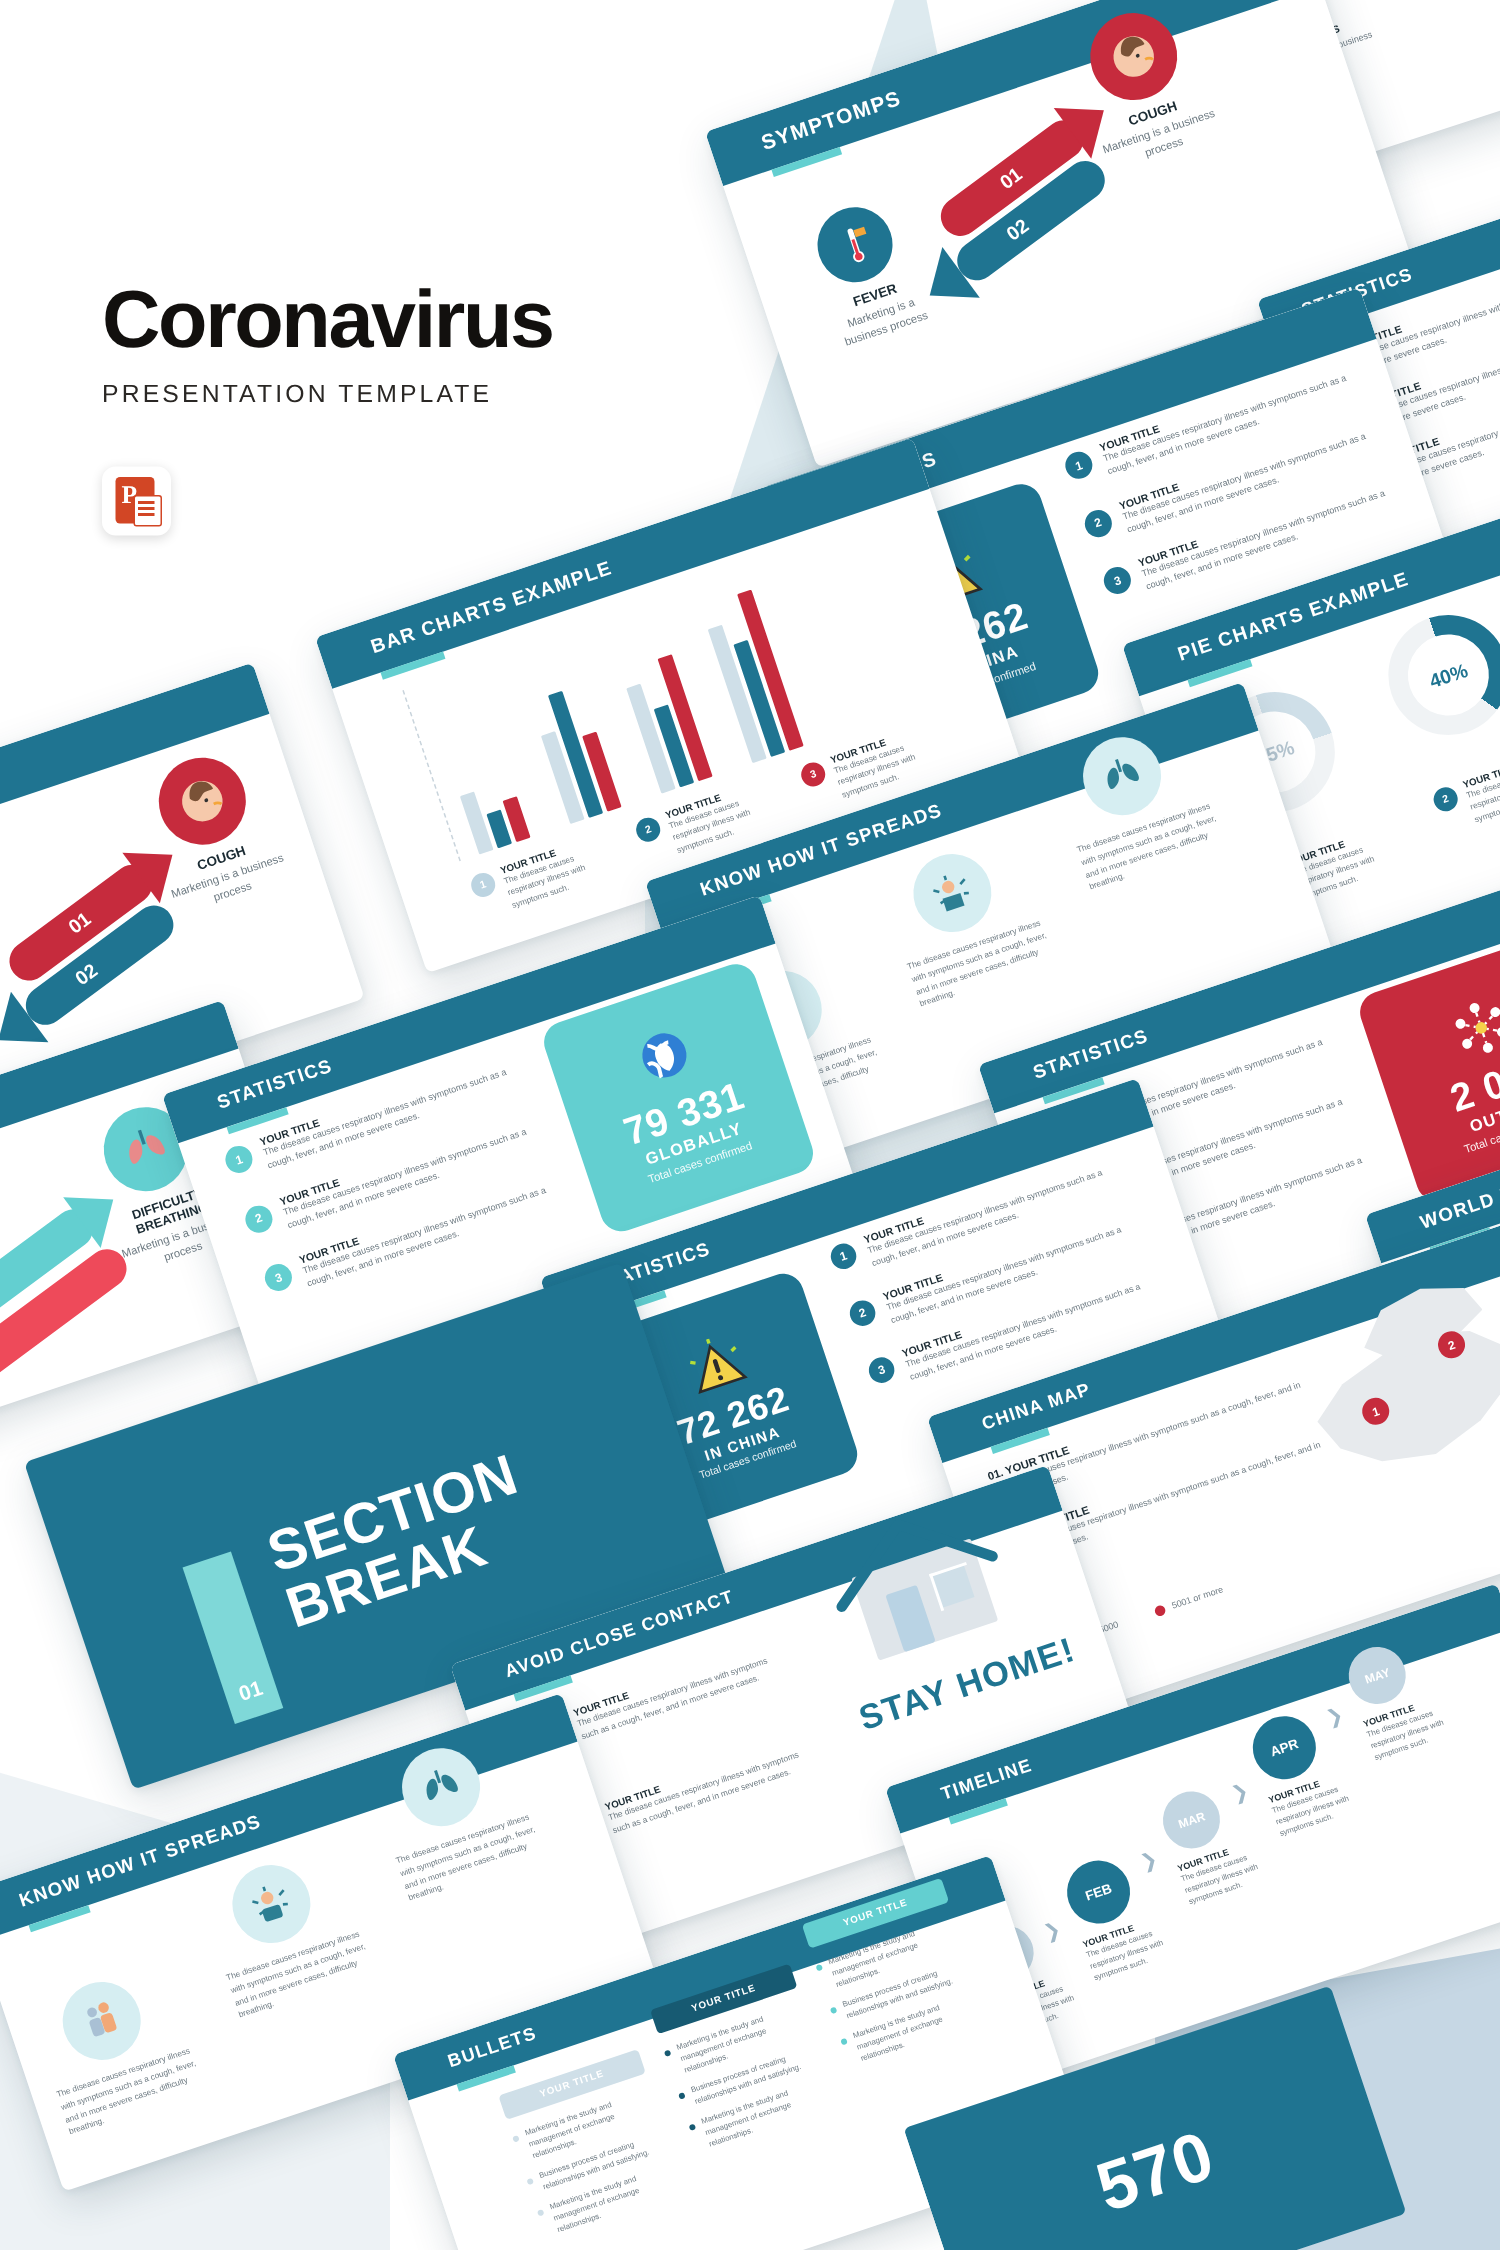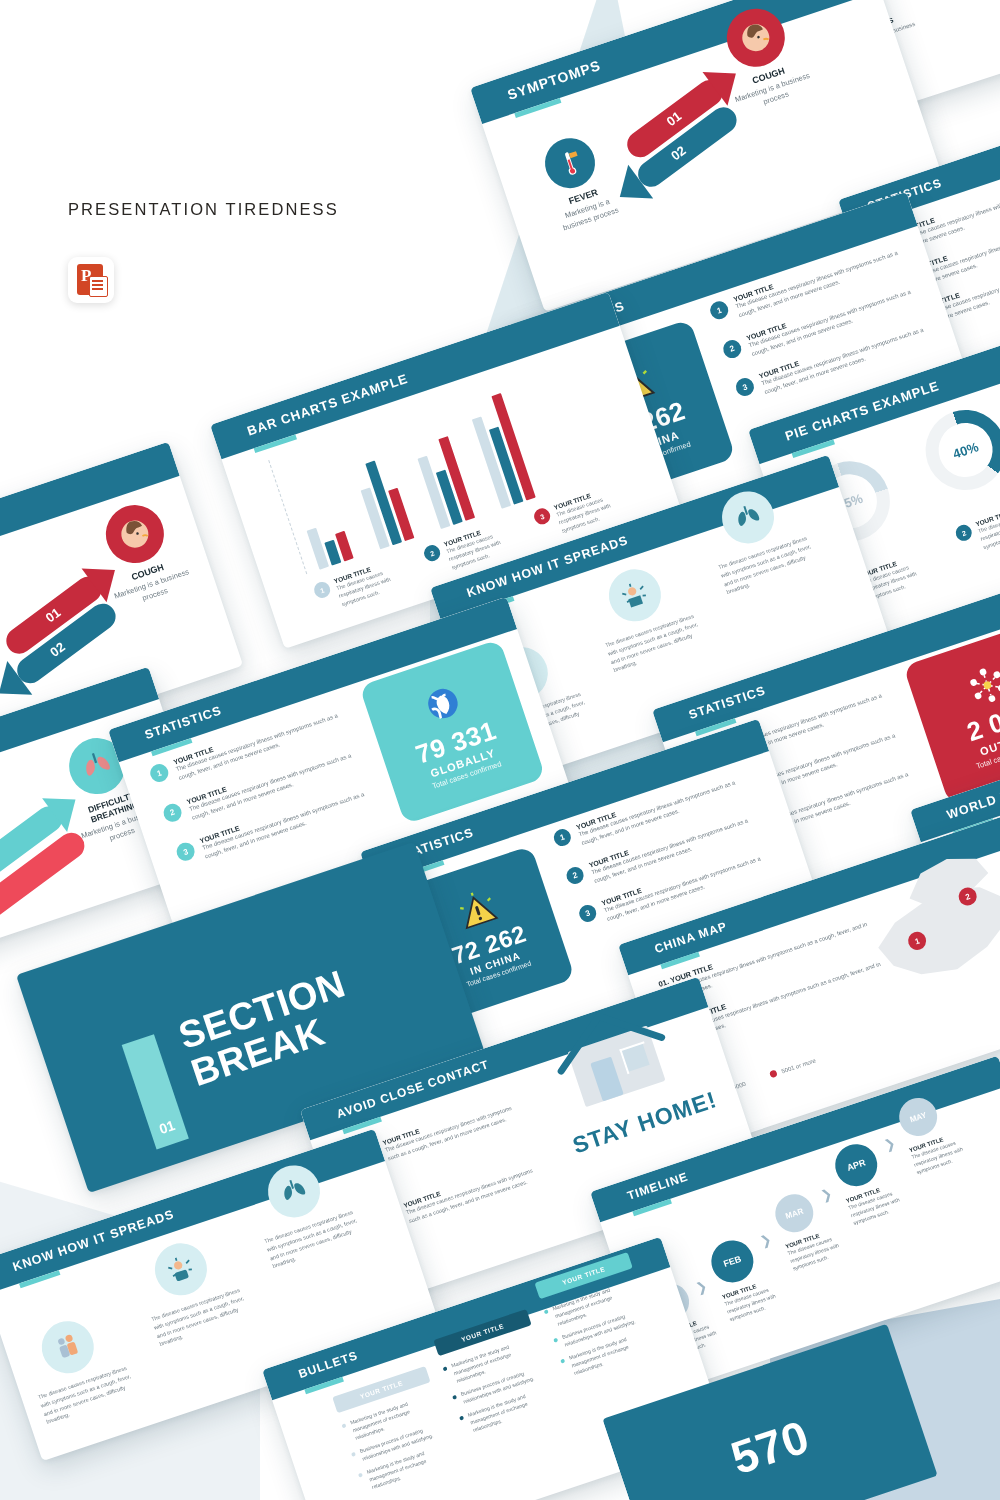--- a/index.html
+++ b/index.html
@@ -128,21 +128,22 @@
 <body>
 
 <div id="stage">
 
   <div class="bg-tri t1"></div>
   <div class="bg-tri t2"></div>
   <div class="bg-tri t3"></div>
   <div class="bg-tri t4"></div>
 
   <div class="headline">
-    <div class="sub">PRESENTATION TIREDNESS</div>
+    <h1>Coronavirus</h1>
+    <div class="sub">PRESENTATION TEMPLATE</div>
     <div class="ppt-badge">
       <div class="g"></div>
       <div class="doc">
           <i></i>
         </div>
     </div>
   </div>
 
   <div class="slide" style="left:828px;top:-28px;width:300px;height:150px;transform:rotate(-18deg);transform-origin:0 0;">
     <div class="bubble" style="position:absolute;left:10px;top:22px;width:34px;height:34px;background:#e8384a;">

